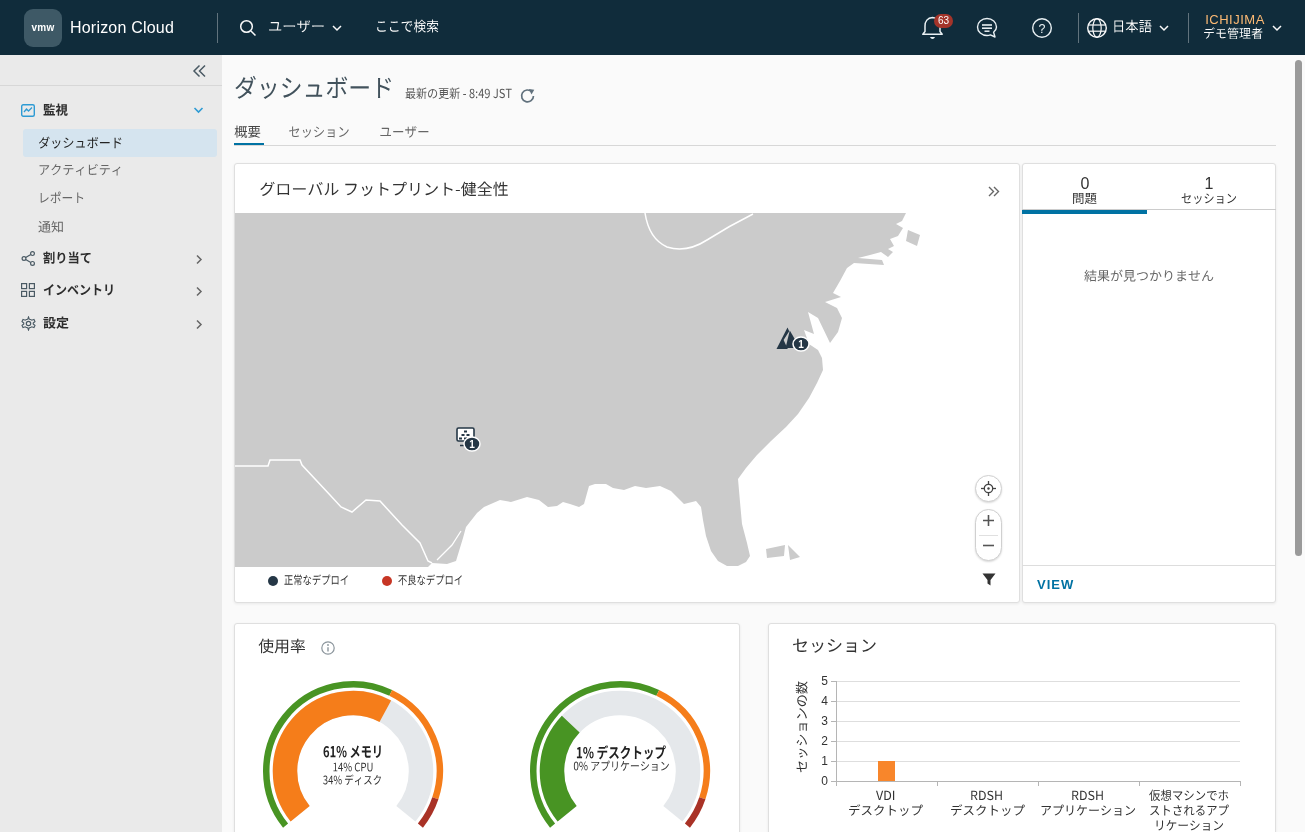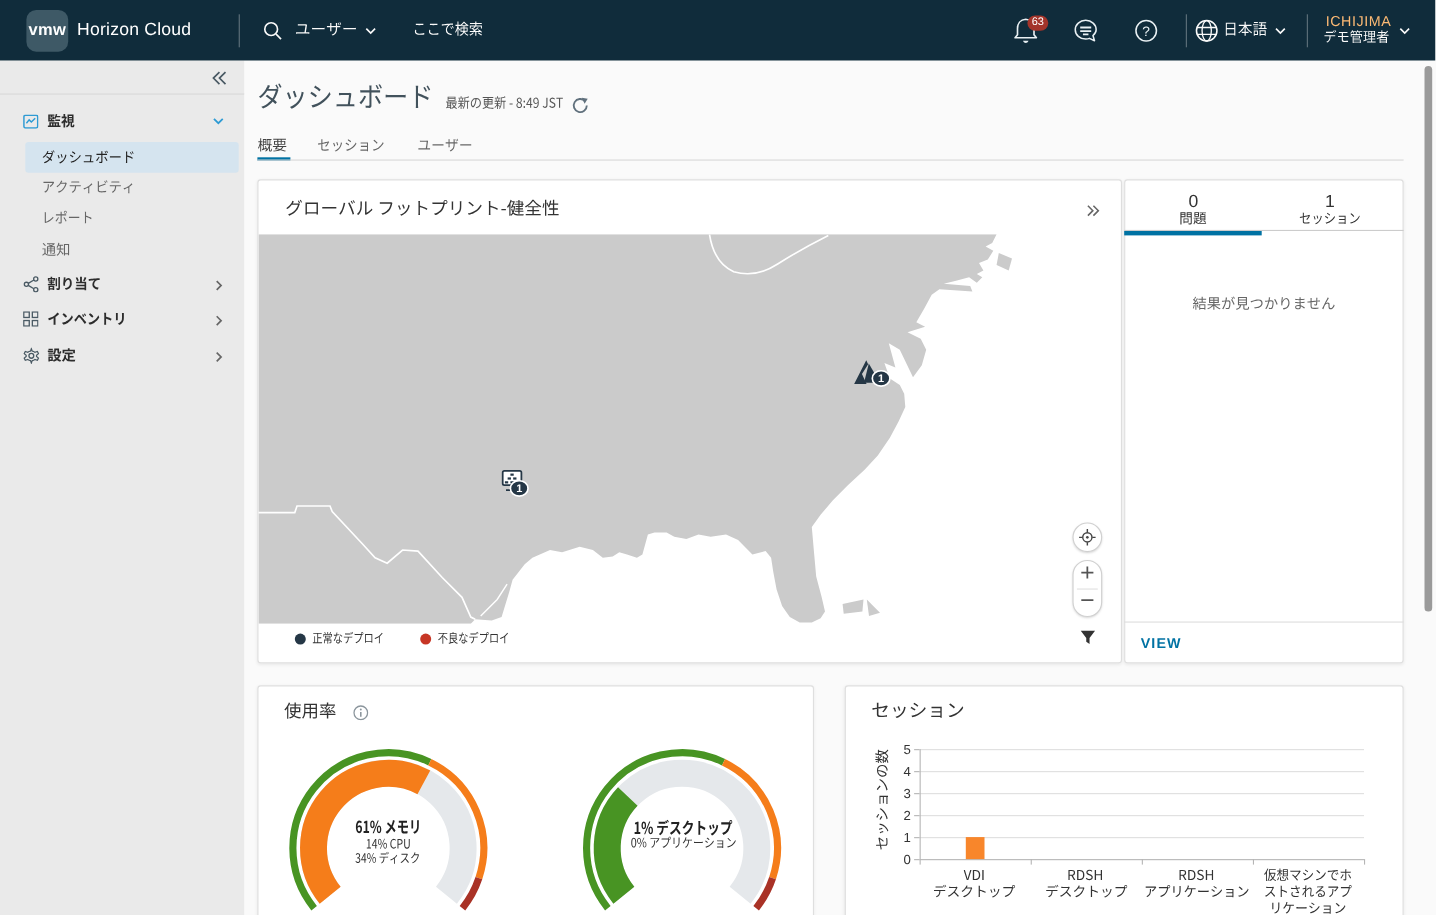--- a/index.html
+++ b/index.html
@@ -1,16 +1,16 @@
 <!DOCTYPE html>
 <html><head><meta charset="utf-8"><title>Horizon Cloud</title><style>
 *{margin:0;padding:0;box-sizing:border-box}
 html,body{width:1305px;height:832px;overflow:hidden;font-family:"Liberation Sans",sans-serif;background:#fafafa;position:relative}
 #header{position:absolute;left:0;top:0;width:1305px;height:55px;background:#102c3b;z-index:5}
-#logo{position:absolute;left:24px;top:9px;width:38px;height:38px;background:#3e5966;border-radius:9px;color:#fff;font-weight:bold;font-size:15px;text-align:center;line-height:38px;letter-spacing:.3px}
+#logo{position:absolute;left:24px;top:9px;width:38px;height:38px;background:#3e5966;border-radius:9px;color:#fff;font-weight:bold;font-size:10px;text-align:center;line-height:38px;letter-spacing:.3px}
 .vsep{position:absolute;top:13px;height:30px;width:1px;background:rgba(250,250,250,.35)}
 #badge{position:absolute;left:934px;top:14px;width:19px;height:13.5px;background:#a3342a;border-radius:7px;color:#fff;font-size:10px;text-align:center;line-height:13.5px}
 #sidebar{position:absolute;left:0;top:55px;width:222px;height:777px;background:#eaeaea}
 #content{position:absolute;left:222px;top:55px;width:1083px;height:777px}
 .card{position:absolute;background:#fff;border:1px solid #dfdfdf;border-radius:3px;box-shadow:0 1px 3px rgba(0,0,0,.07)}
 </style></head><body>
 <div id="header">
 <div id="logo">vmw</div>
 <div style="position:absolute;left:70px;top:19px;color:#fff;font-size:16px;letter-spacing:.2px">Horizon Cloud</div>
 <div class="vsep" style="left:217px"></div>

